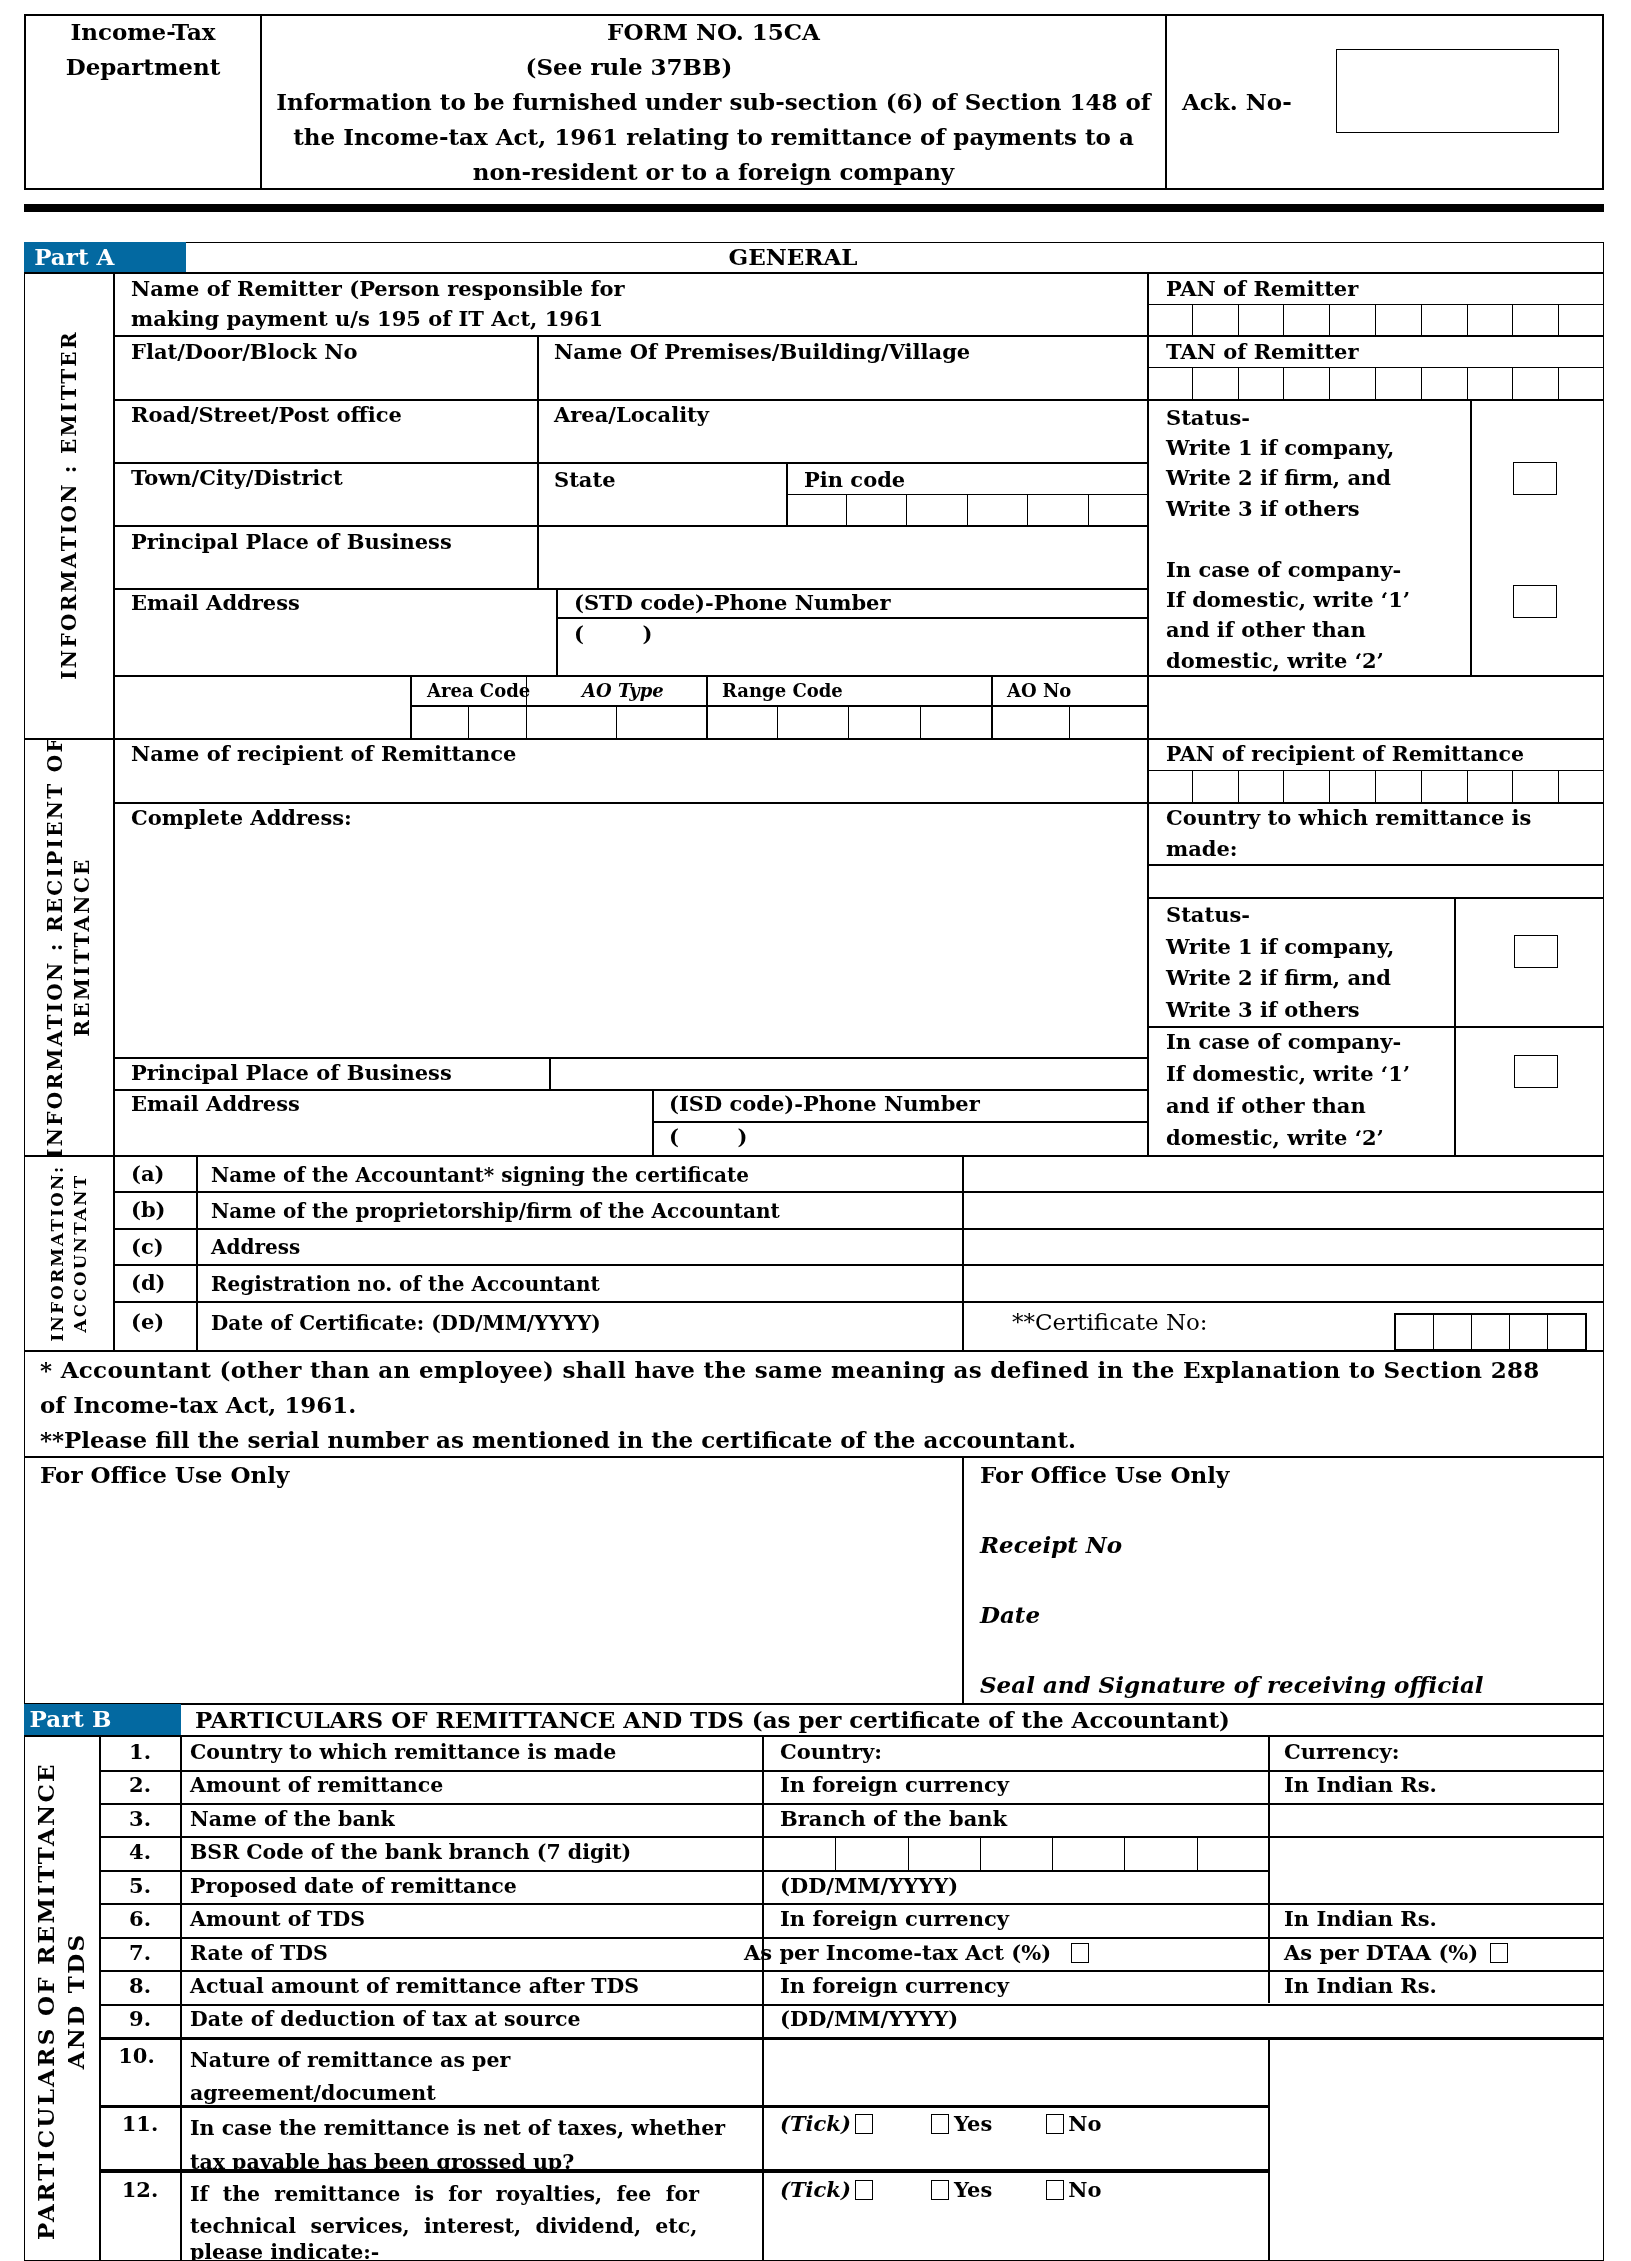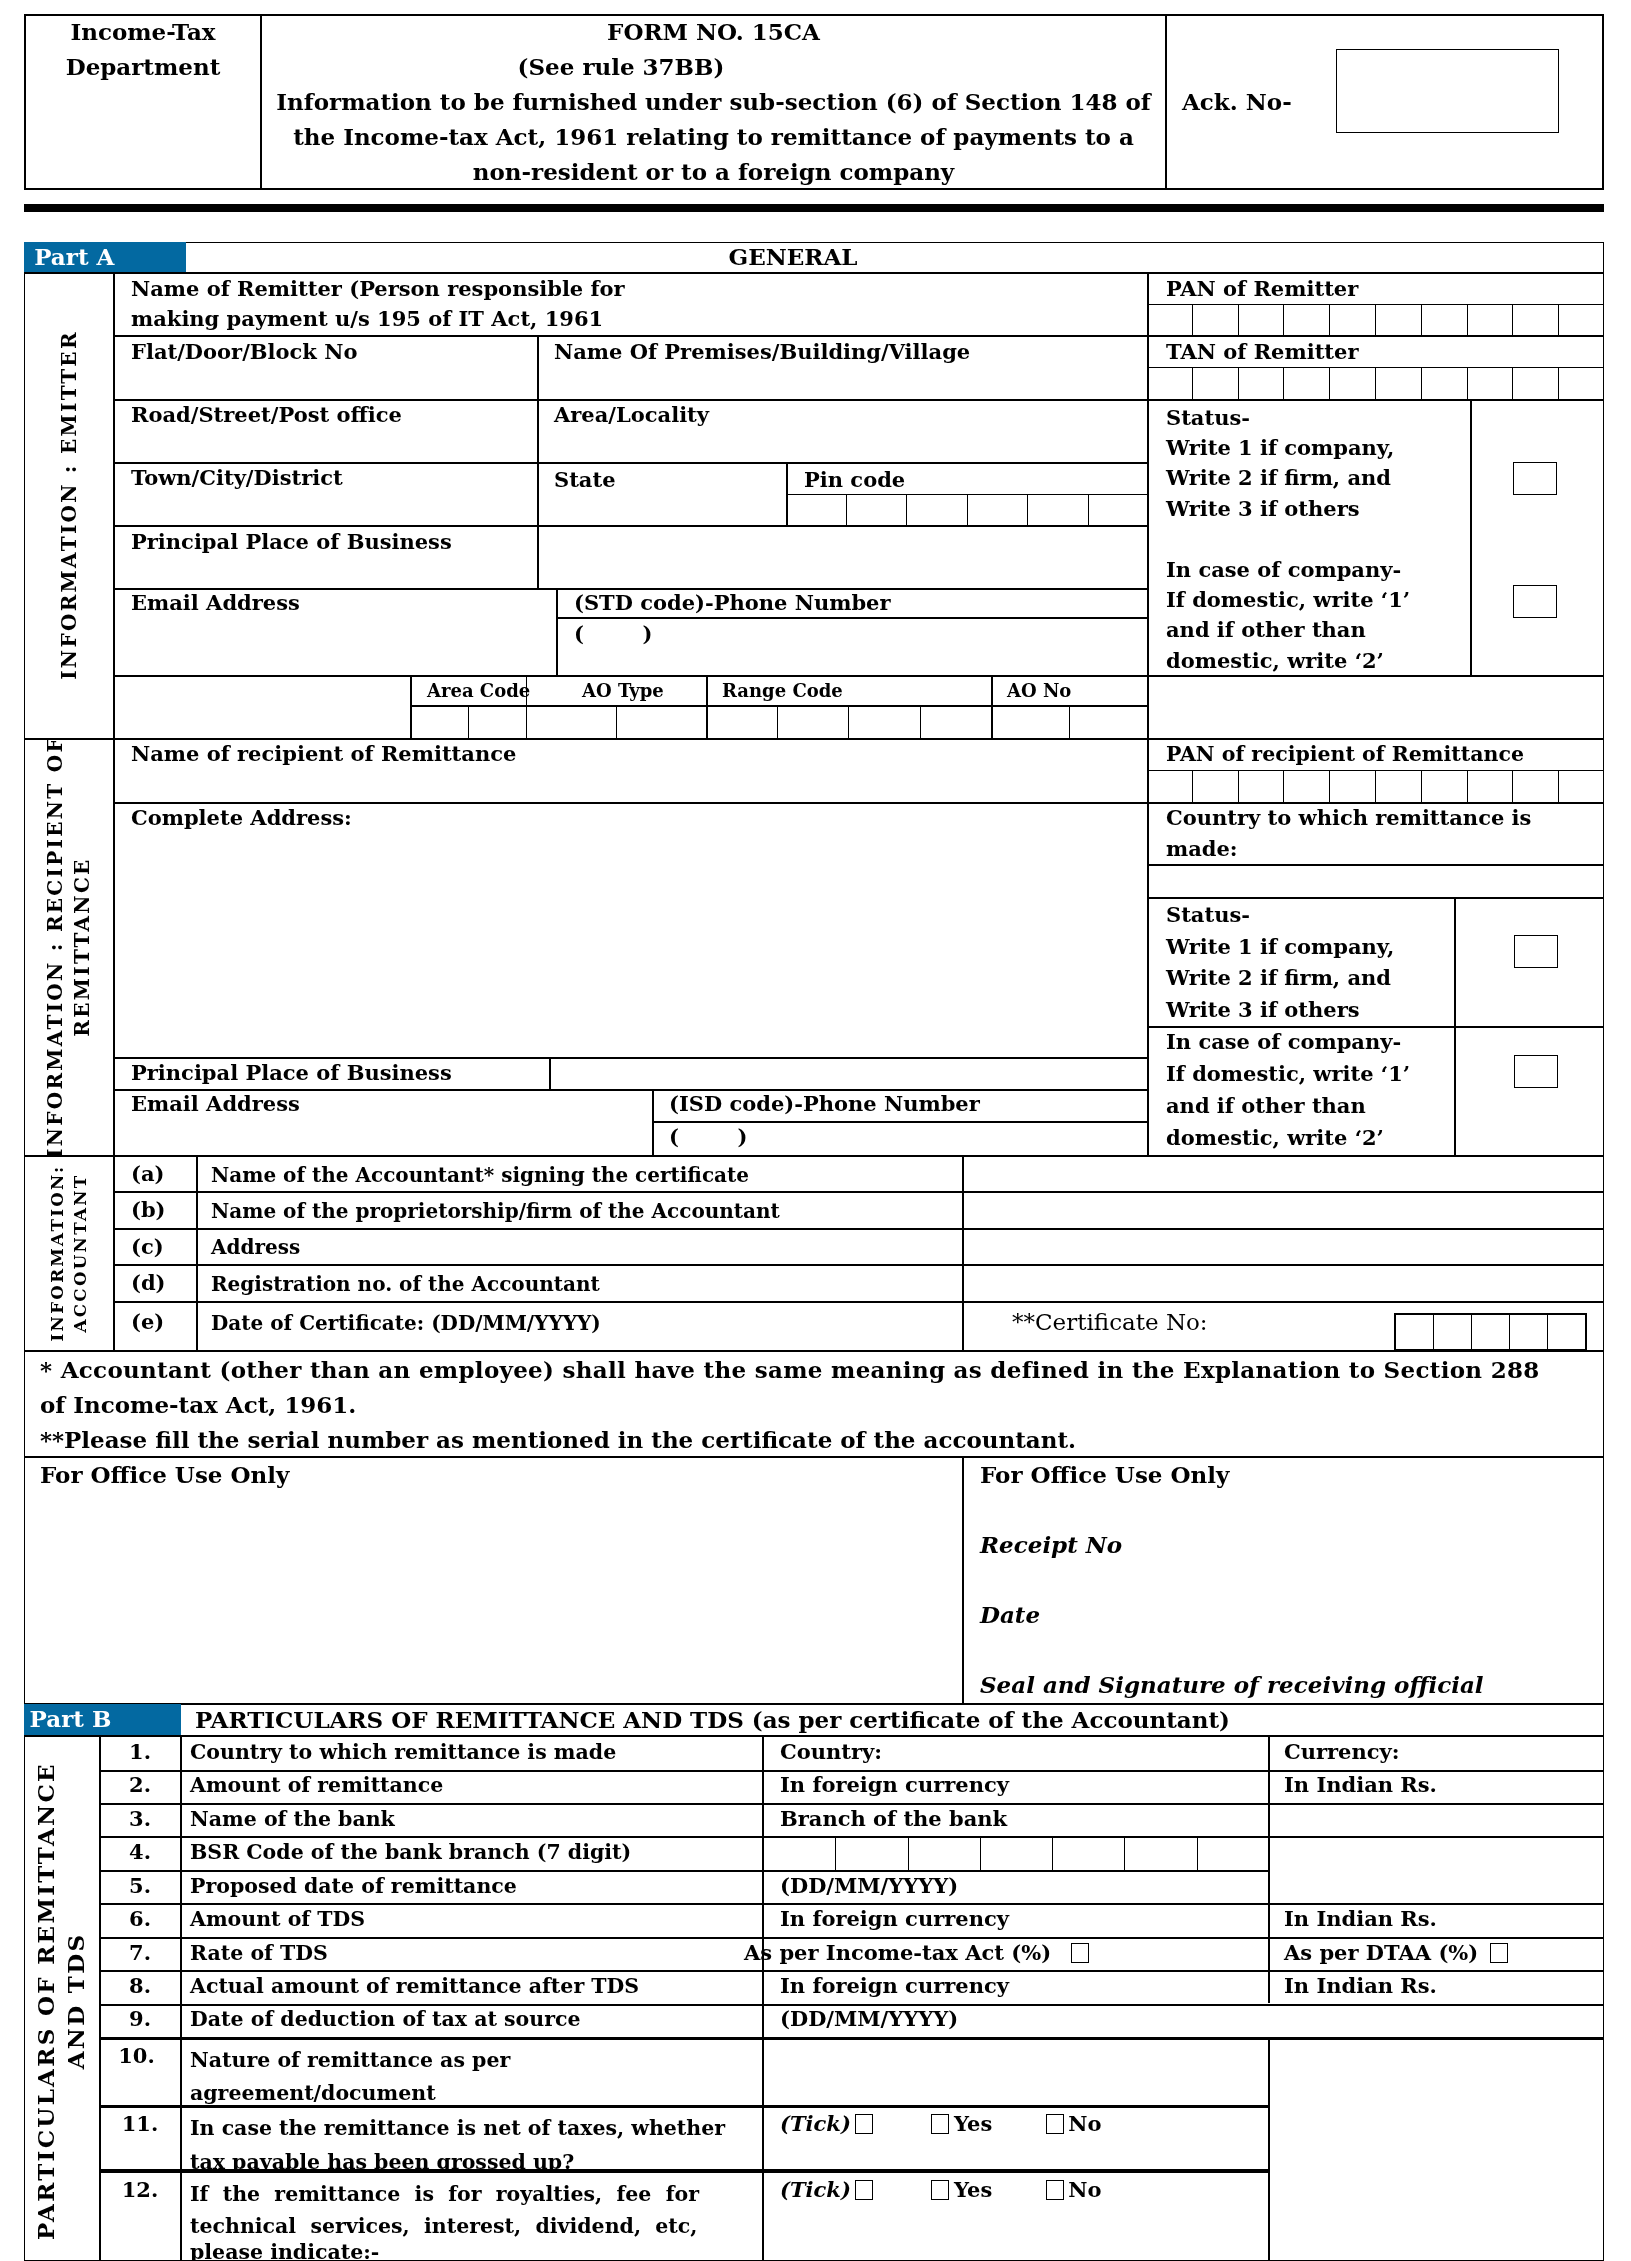--- a/index.html
+++ b/index.html
@@ -28,21 +28,21 @@
 <body>
 
 <div class="abs" style="left:23.6px;top:14.4px;width:1580px;height:176px;border:2.3px solid #000;"></div>
 <div class="ln" style="left:260px;top:14.4px;width:2.3px;height:176px;"></div>
 <div class="ln" style="left:1165px;top:14.4px;width:2.3px;height:176px;"></div>
 
 <div class="t center" style="left:26px;top:16.7px;width:234px;">Income-Tax</div>
 <div class="t center" style="left:26px;top:52px;width:234px;">Department</div>
 
 <div class="t center" style="left:262px;top:16.7px;width:903px;">FORM NO. 15CA</div>
-<div class="t center" style="left:262px;top:52px;width:718px;">(See rule 37BB)</div>
+<div class="t center" style="left:270px;top:52px;width:718px;">(See rule 37BB)</div>
 <div class="t center" style="left:262px;top:87px;width:903px;">Information to be furnished under sub-section (6) of Section 148 of</div>
 <div class="t center" style="left:262px;top:122px;width:903px;">the Income-tax Act, 1961 relating to remittance of payments to a</div>
 <div class="t center" style="left:262px;top:157px;width:903px;">non-resident or to a foreign company</div>
 
 <div class="t" style="left:1182px;top:87px;">Ack. No-</div>
 <div class="box" style="left:1336px;top:49px;width:223px;height:84px;"></div>
 
 <div class="ln" style="left:23.6px;top:204px;width:1580px;height:7.6px;"></div>
 
 <div class="abs" style="left:23.6px;top:242px;width:1580px;height:1462px;border:1.5px solid #000;"></div>
@@ -89,21 +89,21 @@
 <div class="ln" style="left:113px;top:588px;width:1034px;height:1.5px;"></div>
 
 <div class="tm" style="left:131px;top:588px;">Email Address</div>
 <div class="ln" style="left:556px;top:588px;width:1.5px;height:87px;"></div>
 <div class="tm" style="left:574px;top:588px;">(STD code)-Phone Number</div>
 <div class="ln" style="left:556px;top:617px;width:591px;height:1.5px;"></div>
 <div class="tm" style="left:574px;top:619px;white-space:pre;">(        )</div>
 <div class="ln" style="left:113px;top:675px;width:1034px;height:1.5px;"></div>
 
 <div class="ts" style="left:427px;top:679px;">Area Code</div>
-<div class="ts" style="left:582px;top:679px;">AO Type</div>
+<div class="ts" style="left:582px;top:679px;font-style:italic;">AO Type</div>
 <div class="ts" style="left:722px;top:679px;">Range Code</div>
 <div class="ts" style="left:1007px;top:679px;">AO No</div>
 <div class="ln" style="left:410px;top:675px;width:1.5px;height:63px;"></div>
 <div class="ln" style="left:410px;top:705px;width:738px;height:1.5px;"></div>
 <div class="cells" style="left:410px;top:705px;width:116px;height:33px;border-left:1.5px solid #000;">
     <div></div>
     <div></div>
   </div>
 <div class="cells" style="left:526px;top:675px;width:180px;height:63px;border-left:1.5px solid #000;">
     <div style="border-left:none;"></div>

